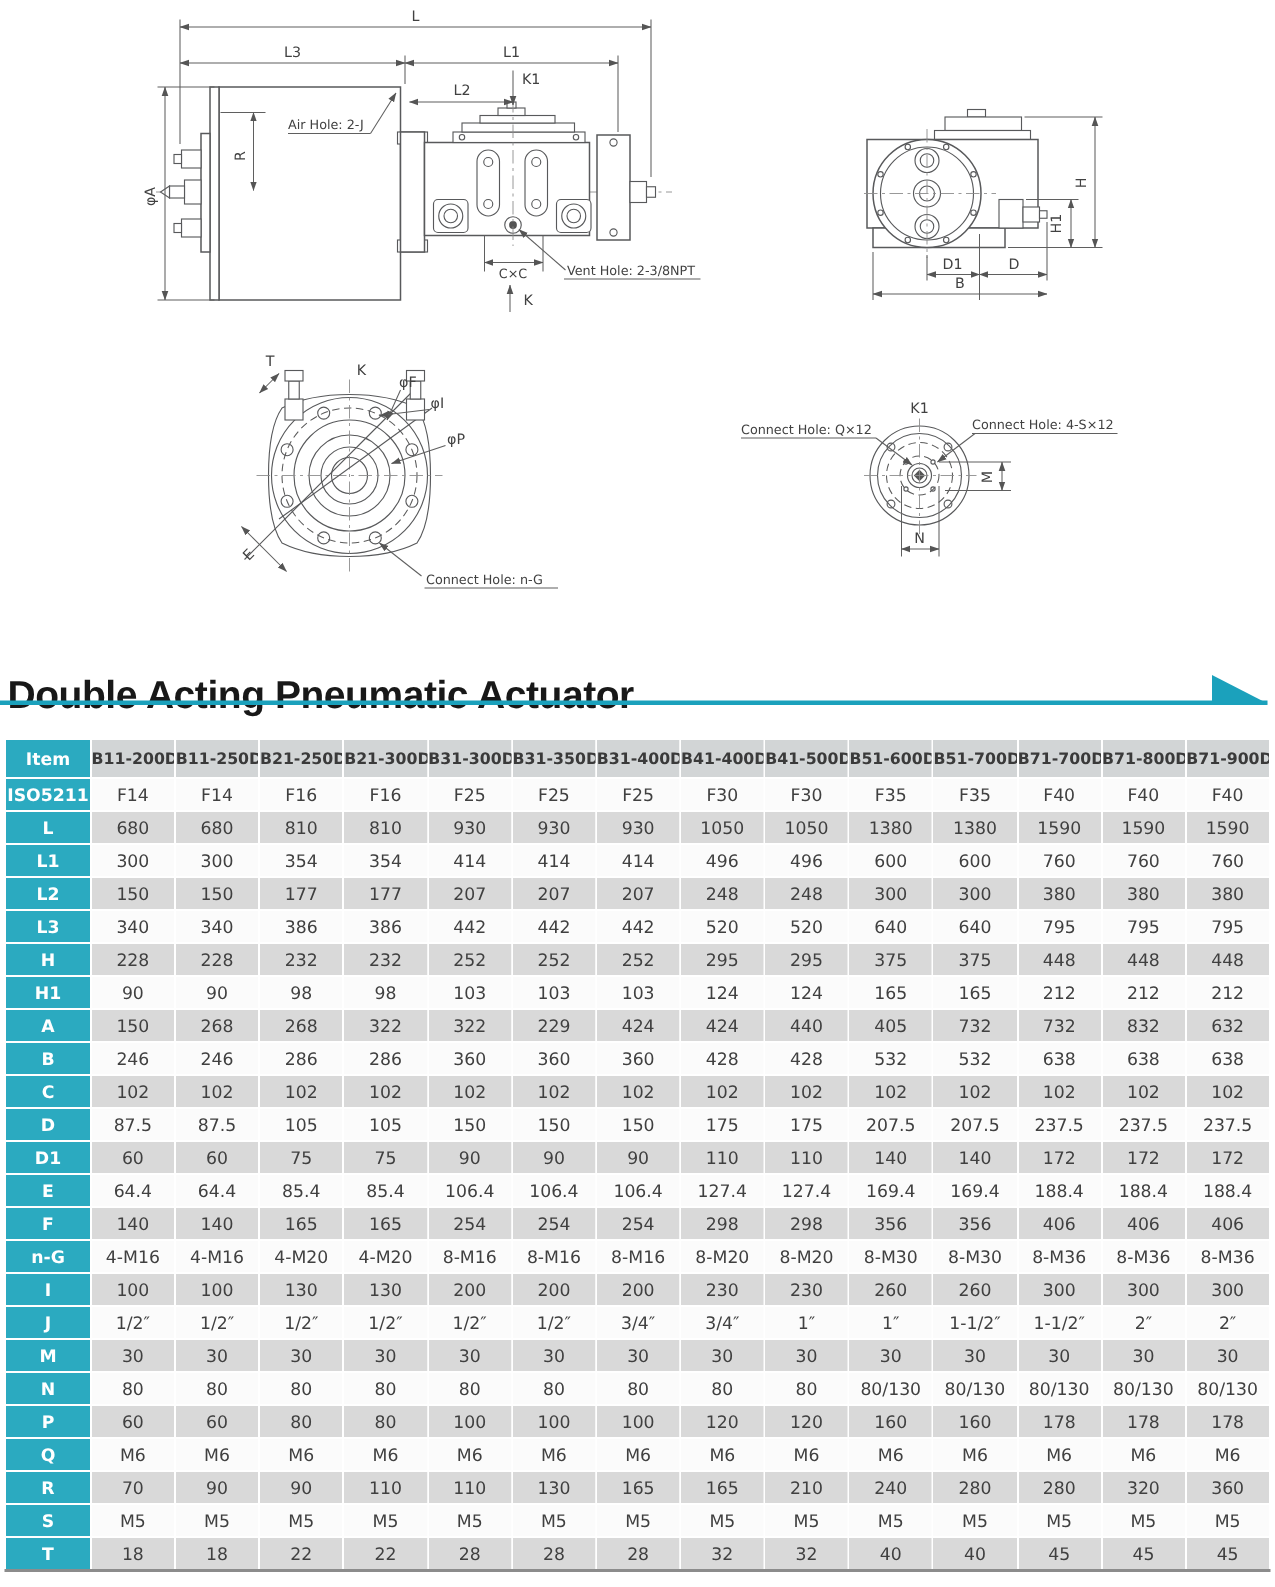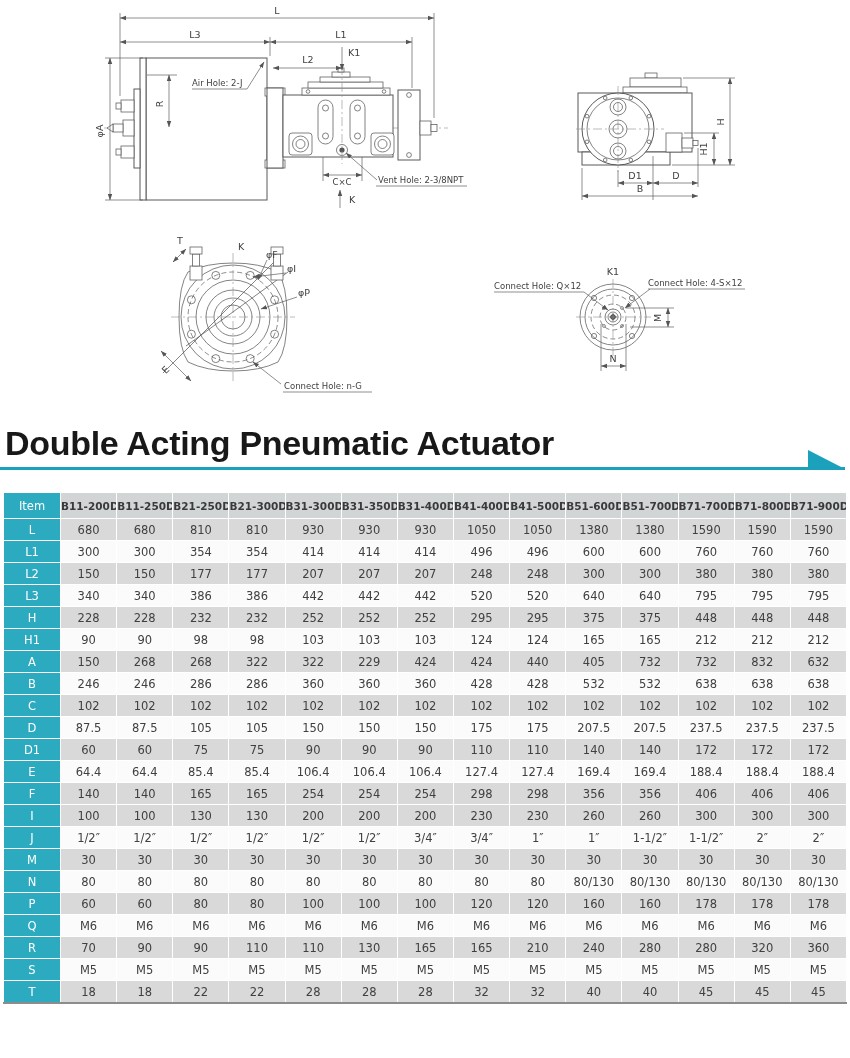--- a/index.html
+++ b/index.html
@@ -7,34 +7,34 @@
         font-family:"Liberation Sans",sans-serif;}
   #drawings{position:absolute;left:0;top:0;}
   .fw{fill:#fff;stroke:#58595b;stroke-width:1;}
   .fw2{fill:#fff;stroke:#58595b;stroke-width:.75;}
   .th{fill:none;stroke:#58595b;stroke-width:.75;}
   .dim{fill:none;stroke:#5f5f5f;stroke-width:.7;}
   .cl{fill:none;stroke:#8d8d8d;stroke-width:.6;stroke-dasharray:9 3 2 3;}
   .dsh{fill:none;stroke:#5a5a5a;stroke-width:.7;stroke-dasharray:5 3;}
   .lbl{font:9.5px "DejaVu Sans",sans-serif;fill:#414141;}
   .sm{font:8.5px "DejaVu Sans",sans-serif;fill:#414141;}
-  h1.title{position:absolute;left:5px;top:424px;margin:0;font-size:34px;font-weight:700;
+  h1.title{position:absolute;left:5px;top:448px;margin:0;font-size:26px;font-weight:700;
            color:#181818;letter-spacing:-.3px;font-family:"Liberation Sans",sans-serif;}
   .rule{position:absolute;left:0;top:467px;width:845px;height:3px;background:var(--accent);}
   .tri{position:absolute;left:808px;top:450px;width:0;height:0;
        border-bottom:19px solid var(--accent);border-right:37px solid transparent;}
   table.spec{position:absolute;left:3px;top:492px;width:844px;border-collapse:collapse;
              table-layout:fixed;font-family:"DejaVu Sans",sans-serif;
              border-bottom:2px solid #8c8c8c;}
   table.spec th,table.spec td{border:1px solid #fff;text-align:center;vertical-align:middle;
              padding:0;height:21px;overflow:hidden;white-space:nowrap;}
   table.spec thead th{background:var(--head-gray);color:#3a3a3a;font-size:10.5px;
              font-weight:700;height:25px;}
   table.spec thead th.corner, table.spec tbody th{background:var(--teal);color:#fff;
-             font-weight:400;font-size:11.5px;}
+             font-weight:700;font-size:11.5px;}
   table.spec td{font-size:11.5px;color:#404040;}
   table.spec tr.w td{background:#fbfbfb;}
   table.spec tr.g td{background:var(--row-gray);}
 </style>
 </head>
 <body>
 
 <div class="page">
 
 <svg id="drawings" width="850" height="420" viewBox="0 0 850 420">
@@ -304,20 +304,37 @@
           <th class="">B41-400D</th>
           <th class="">B41-500D</th>
           <th class="">B51-600D</th>
           <th class="">B51-700D</th>
           <th class="">B71-700D</th>
           <th class="">B71-800D</th>
           <th class="">B71-900D</th>
         </tr>
       </thead>
   <tbody>
+        <tr class="w">
+          <th>ISO5211</th>
+          <td>F14</td>
+          <td>F14</td>
+          <td>F16</td>
+          <td>F16</td>
+          <td>F25</td>
+          <td>F25</td>
+          <td>F25</td>
+          <td>F30</td>
+          <td>F30</td>
+          <td>F35</td>
+          <td>F35</td>
+          <td>F40</td>
+          <td>F40</td>
+          <td>F40</td>
+        </tr>
         <tr class="g">
           <th>L</th>
           <td>680</td>
           <td>680</td>
           <td>810</td>
           <td>810</td>
           <td>930</td>
           <td>930</td>
           <td>930</td>
           <td>1050</td>
@@ -525,20 +542,37 @@
           <td>254</td>
           <td>254</td>
           <td>298</td>
           <td>298</td>
           <td>356</td>
           <td>356</td>
           <td>406</td>
           <td>406</td>
           <td>406</td>
         </tr>
+        <tr class="w">
+          <th>n-G</th>
+          <td>4-M16</td>
+          <td>4-M16</td>
+          <td>4-M20</td>
+          <td>4-M20</td>
+          <td>8-M16</td>
+          <td>8-M16</td>
+          <td>8-M16</td>
+          <td>8-M20</td>
+          <td>8-M20</td>
+          <td>8-M30</td>
+          <td>8-M30</td>
+          <td>8-M36</td>
+          <td>8-M36</td>
+          <td>8-M36</td>
+        </tr>
         <tr class="g">
           <th>I</th>
           <td>100</td>
           <td>100</td>
           <td>130</td>
           <td>130</td>
           <td>200</td>
           <td>200</td>
           <td>200</td>
           <td>230</td>

